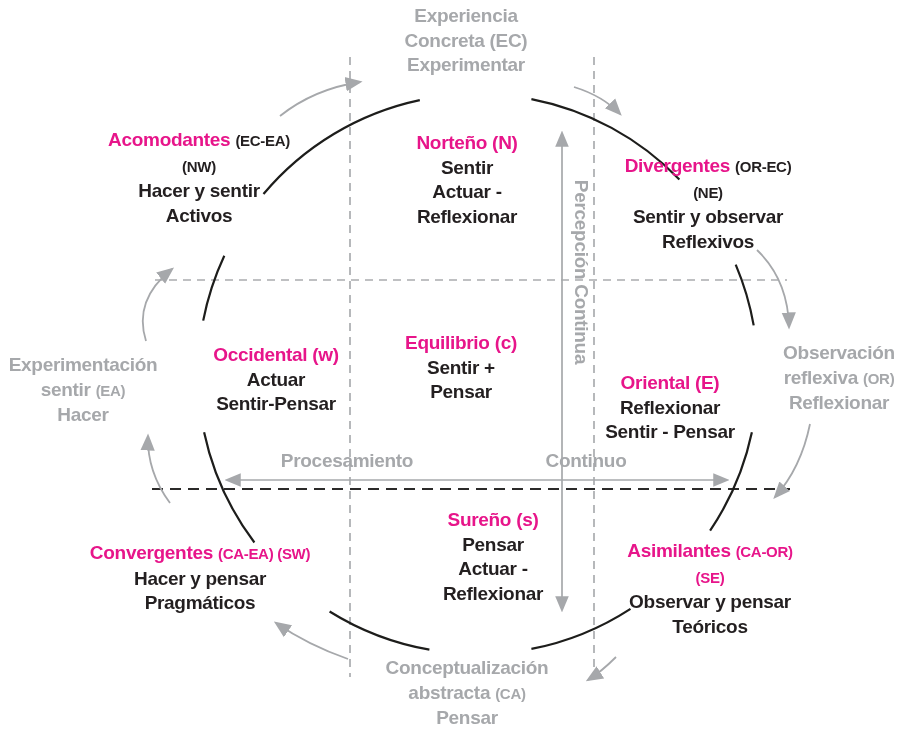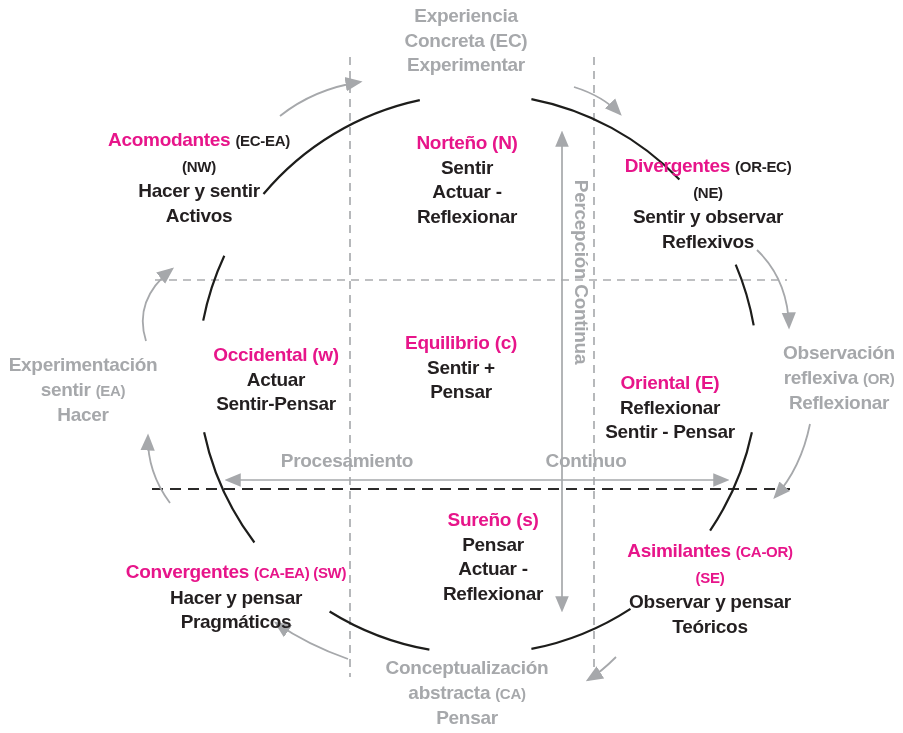--- a/index.html
+++ b/index.html
@@ -113,21 +113,21 @@
   <div class="block" style="left:461px;top:331px;">
       <div class="line"><span class="pink">Equilibrio (c)</span></div>
       <div class="line"><span class="black">Sentir +</span></div>
       <div class="line"><span class="black">Pensar</span></div>
     </div>
   <div class="block" style="left:670px;top:344px;margin-top:27px;">
       <div class="line"><span class="pink">Oriental (E)</span></div>
       <div class="line"><span class="black">Reflexionar</span></div>
       <div class="line"><span class="black">Sentir - Pensar</span></div>
     </div>
-  <div class="block" style="left:200px;top:560px;margin-left:36px;">
+  <div class="block" style="left:200px;top:541px;">
       <div class="line"><span class="pink">Convergentes </span><span class="pink sm">(CA-EA) (SW)</span></div>
       <div class="line"><span class="black">Hacer y pensar</span></div>
       <div class="line"><span class="black">Pragmáticos</span></div>
     </div>
   <div class="block" style="left:493px;top:508px;">
       <div class="line"><span class="pink">Sureño (s)</span></div>
       <div class="line"><span class="black">Pensar</span></div>
       <div class="line"><span class="black">Actuar -</span></div>
       <div class="line"><span class="black">Reflexionar</span></div>
     </div>

